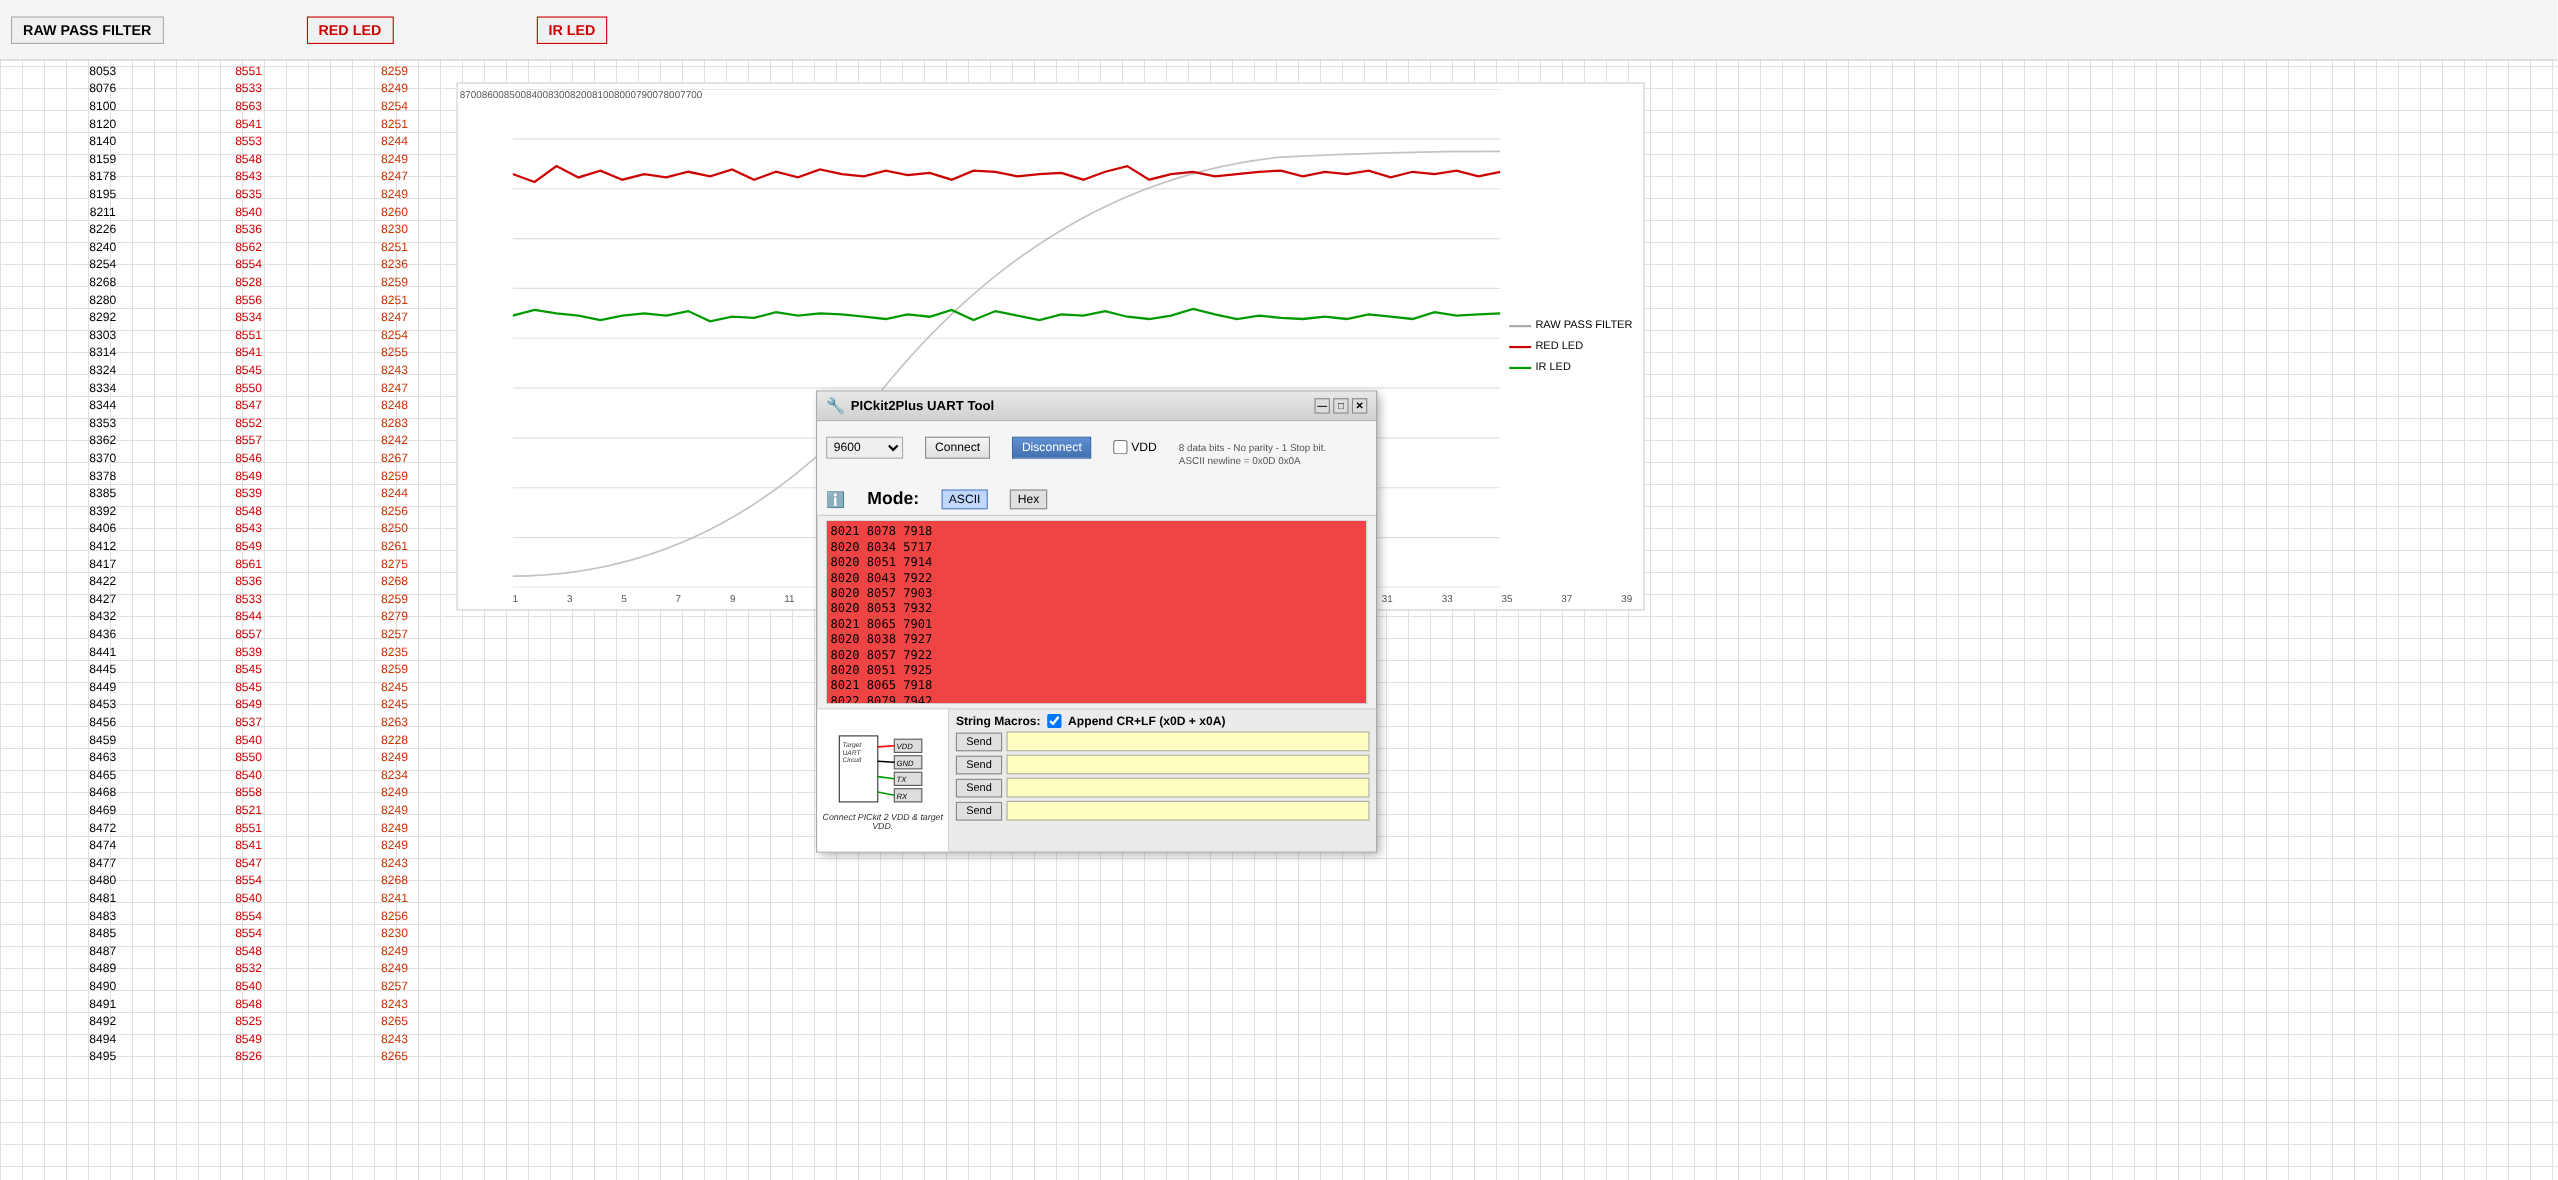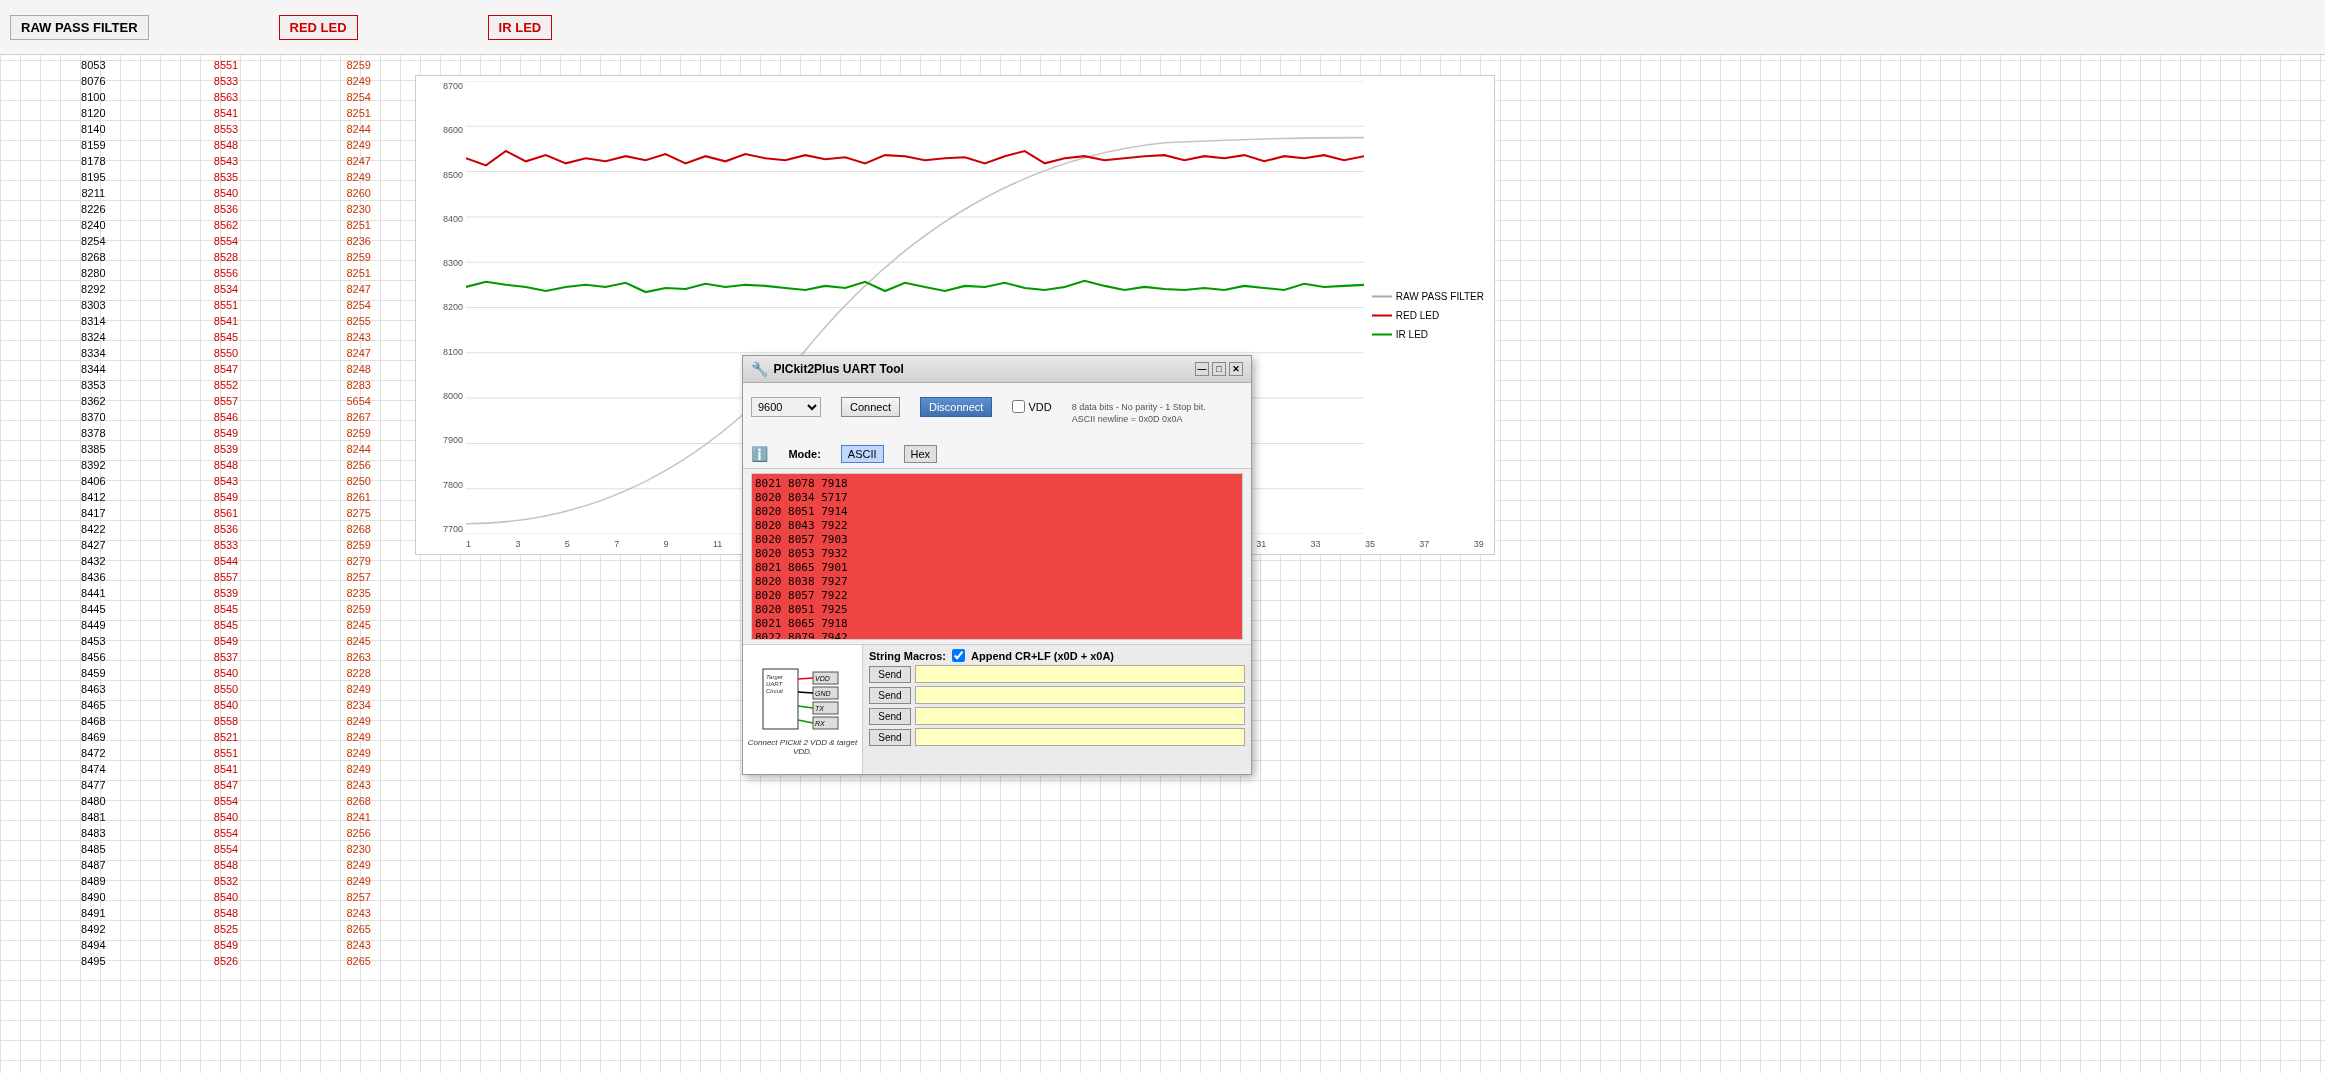--- a/index.html
+++ b/index.html
@@ -373,26 +373,26 @@
       color: #555;
     }
 
     
     .chart-yaxis {
       position: absolute;
       top: 5px;
       left: 2px;
       bottom: 20px;
       display: flex;
-      flex-direction: column;
+      flex-direction: row;
       justify-content: space-between;
       font-size: 9px;
       color: #555;
       width: 45px;
-      text-align: right;
+      text-align: left;
     }
 
     
     .uart-output::-webkit-scrollbar { width: 12px; }
     .uart-output::-webkit-scrollbar-track { background: #f0f0f0; }
     .uart-output::-webkit-scrollbar-thumb { background: #aaa; border: 1px solid #999; }
   </style>
 </head>
 <body>
 
@@ -545,21 +545,21 @@
       <div class="data-cell-ir">8236</div>
       <div class="data-cell-ir">8259</div>
       <div class="data-cell-ir">8251</div>
       <div class="data-cell-ir">8247</div>
       <div class="data-cell-ir">8254</div>
       <div class="data-cell-ir">8255</div>
       <div class="data-cell-ir">8243</div>
       <div class="data-cell-ir">8247</div>
       <div class="data-cell-ir">8248</div>
       <div class="data-cell-ir">8283</div>
-      <div class="data-cell-ir">5654</div>
+      <div class="data-cell-ir">8242</div>
       <div class="data-cell-ir">8267</div>
       <div class="data-cell-ir">8259</div>
       <div class="data-cell-ir">8244</div>
       <div class="data-cell-ir">8256</div>
       <div class="data-cell-ir">8250</div>
       <div class="data-cell-ir">8261</div>
       <div class="data-cell-ir">8275</div>
       <div class="data-cell-ir">8268</div>
       <div class="data-cell-ir">8259</div>
       <div class="data-cell-ir">8279</div>
@@ -693,21 +693,21 @@
     <button class="uart-btn">Connect</button>
     <button class="uart-btn uart-btn-active">Disconnect</button>
     <div class="uart-vdd-check">
       <input type="checkbox" style="">
       <span>VDD</span>
     </div>
     <div class="uart-info">
       8 data bits - No parity - 1 Stop bit.<br>ASCII newline = 0x0D 0x0A
     </div>
     <span style="font-size:14px;cursor:pointer;">ℹ️</span>
-    <span style="font-weight:bold;font-size:11px;">Mode:</span>
+    <span style="font-weight:bold;font-size:16px;">Mode:</span>
     <button class="uart-mode-btn uart-mode-btn-active">ASCII</button>
     <button class="uart-mode-btn">Hex</button>
   </div>
 
   <div class="uart-output" id="uart-output">
       <div class="uart-output-row">8021  8078  7918</div>
       <div class="uart-output-row">8020  8034  5717</div>
       <div class="uart-output-row">8020  8051  7914</div>
       <div class="uart-output-row">8020  8043  7922</div>
       <div class="uart-output-row">8020  8057  7903</div>

